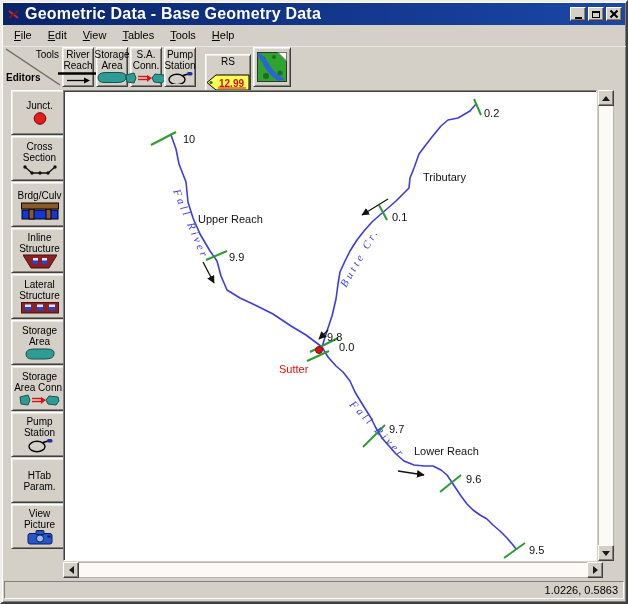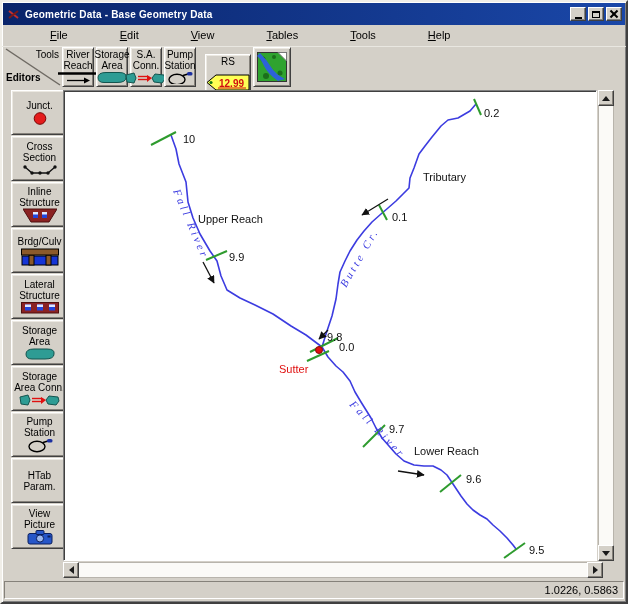--- a/index.html
+++ b/index.html
@@ -18,21 +18,21 @@
   
   .titlebar {
     height:22px; flex:0 0 22px;
     margin:1px 1px 0 1px;
     background:linear-gradient(90deg,#0a246a 0%,#1a47a8 100%);
     display:flex; align-items:center;
     padding:0 3px;
   }
   .app-icon { width:15px; height:15px; margin-right:4px; flex:0 0 15px; }
   .title-text {
-    color:#fff; font-size:10px; font-weight:bold; letter-spacing:0.2px;
+    color:#fff; font-size:16px; font-weight:bold; letter-spacing:0.2px;
     flex:1 1 auto; white-space:nowrap; overflow:hidden;
   }
   .win-controls { display:flex; gap:2px; }
   .win-btn {
     width:16px; height:14px; padding:0;
     background:#d4d0c8;
     border:1px solid; border-color:#fff #404040 #404040 #fff;
     box-shadow: inset -1px -1px 0 #808080;
     display:flex; align-items:center; justify-content:center;
     cursor:default; position:relative;
@@ -43,21 +43,21 @@
   .glyph-x i { position:absolute; left:-1px; top:3px; width:10px; height:2px; background:#000; }
   .glyph-x .b1 { transform:rotate(45deg); }
   .glyph-x .b2 { transform:rotate(-45deg); }
 
   
   .menubar {
     height:21px; flex:0 0 21px;
     display:flex; align-items:center; padding-left:4px;
     font-size:11px; color:#000;
   }
-  .menu-item { display:inline-block; padding:2px 8px 3px 8px;margin-left:36px; }
+  .menu-item { display:inline-block; padding:2px 8px 3px 8px; }
   .menu-item::first-letter { text-decoration:underline; }
 
   
   .toolbar {
     height:43px; flex:0 0 43px;
     display:flex; align-items:flex-start; padding:0 0 0 2px;
     border-top:1px solid #e9e7e1;
   }
   .tb-corner { width:58px; height:40px; position:relative; flex:0 0 58px; font-size:10px; }
   .tb-corner svg { position:absolute; left:0; top:0; }
@@ -259,37 +259,37 @@
           <polyline points="3,4 10,10 18,10 26,10 33,4" fill="none" stroke="#111" stroke-width="1.3"></polyline>
           <circle cx="3" cy="4" r="1.7" fill="#111"></circle>
             <circle cx="10" cy="10" r="1.7" fill="#111"></circle>
           <circle cx="18" cy="10" r="1.7" fill="#111"></circle>
             <circle cx="26" cy="10" r="1.7" fill="#111"></circle>
           <circle cx="33" cy="4" r="1.7" fill="#111"></circle>
         </svg>
       </button>
 
       <button class="sb-button">
+        <span class="lab">Brdg/Culv</span>
+        <svg width="38" height="19">
+          <rect x="1" y="9" width="36" height="9" fill="#1535d6" stroke="#000"></rect>
+          <rect x="8" y="8" width="5" height="10" fill="#8b5a2b" stroke="#000"></rect>
+          <rect x="25" y="8" width="5" height="10" fill="#8b5a2b" stroke="#000"></rect>
+          <rect x="0.5" y="2" width="37" height="6" fill="#8b5a2b" stroke="#000"></rect>
+        </svg>
+      </button>
+
+      <button class="sb-button">
         <span class="lab">Inline Structure</span>
         <svg width="34" height="15">
           <polygon points="0,1 34,1 26,14 8,14" fill="#8b2222" stroke="#4d0f0f"></polygon>
           <rect x="10" y="4" width="5" height="6" fill="#2244dd"></rect>
             <rect x="10" y="4" width="5" height="2.5" fill="#dfe6ff"></rect>
           <rect x="19" y="4" width="5" height="6" fill="#2244dd"></rect>
             <rect x="19" y="4" width="5" height="2.5" fill="#dfe6ff"></rect>
-        </svg>
-      </button>
-
-      <button class="sb-button">
-        <span class="lab">Brdg/Culv</span>
-        <svg width="38" height="19">
-          <rect x="1" y="9" width="36" height="9" fill="#1535d6" stroke="#000"></rect>
-          <rect x="8" y="8" width="5" height="10" fill="#8b5a2b" stroke="#000"></rect>
-          <rect x="25" y="8" width="5" height="10" fill="#8b5a2b" stroke="#000"></rect>
-          <rect x="0.5" y="2" width="37" height="6" fill="#8b5a2b" stroke="#000"></rect>
         </svg>
       </button>
 
       <button class="sb-button">
         <span class="lab">Lateral Structure</span>
         <svg width="38" height="13">
           <rect x="0.5" y="1.5" width="37" height="10.5" fill="#8b2222" stroke="#4d0f0f"></rect>
           <rect x="4" y="3.5" width="6" height="6" fill="#2244dd"></rect>
             <rect x="4" y="3.5" width="6" height="2.5" fill="#dfe6ff"></rect>
           <rect x="16" y="3.5" width="6" height="6" fill="#2244dd"></rect>

